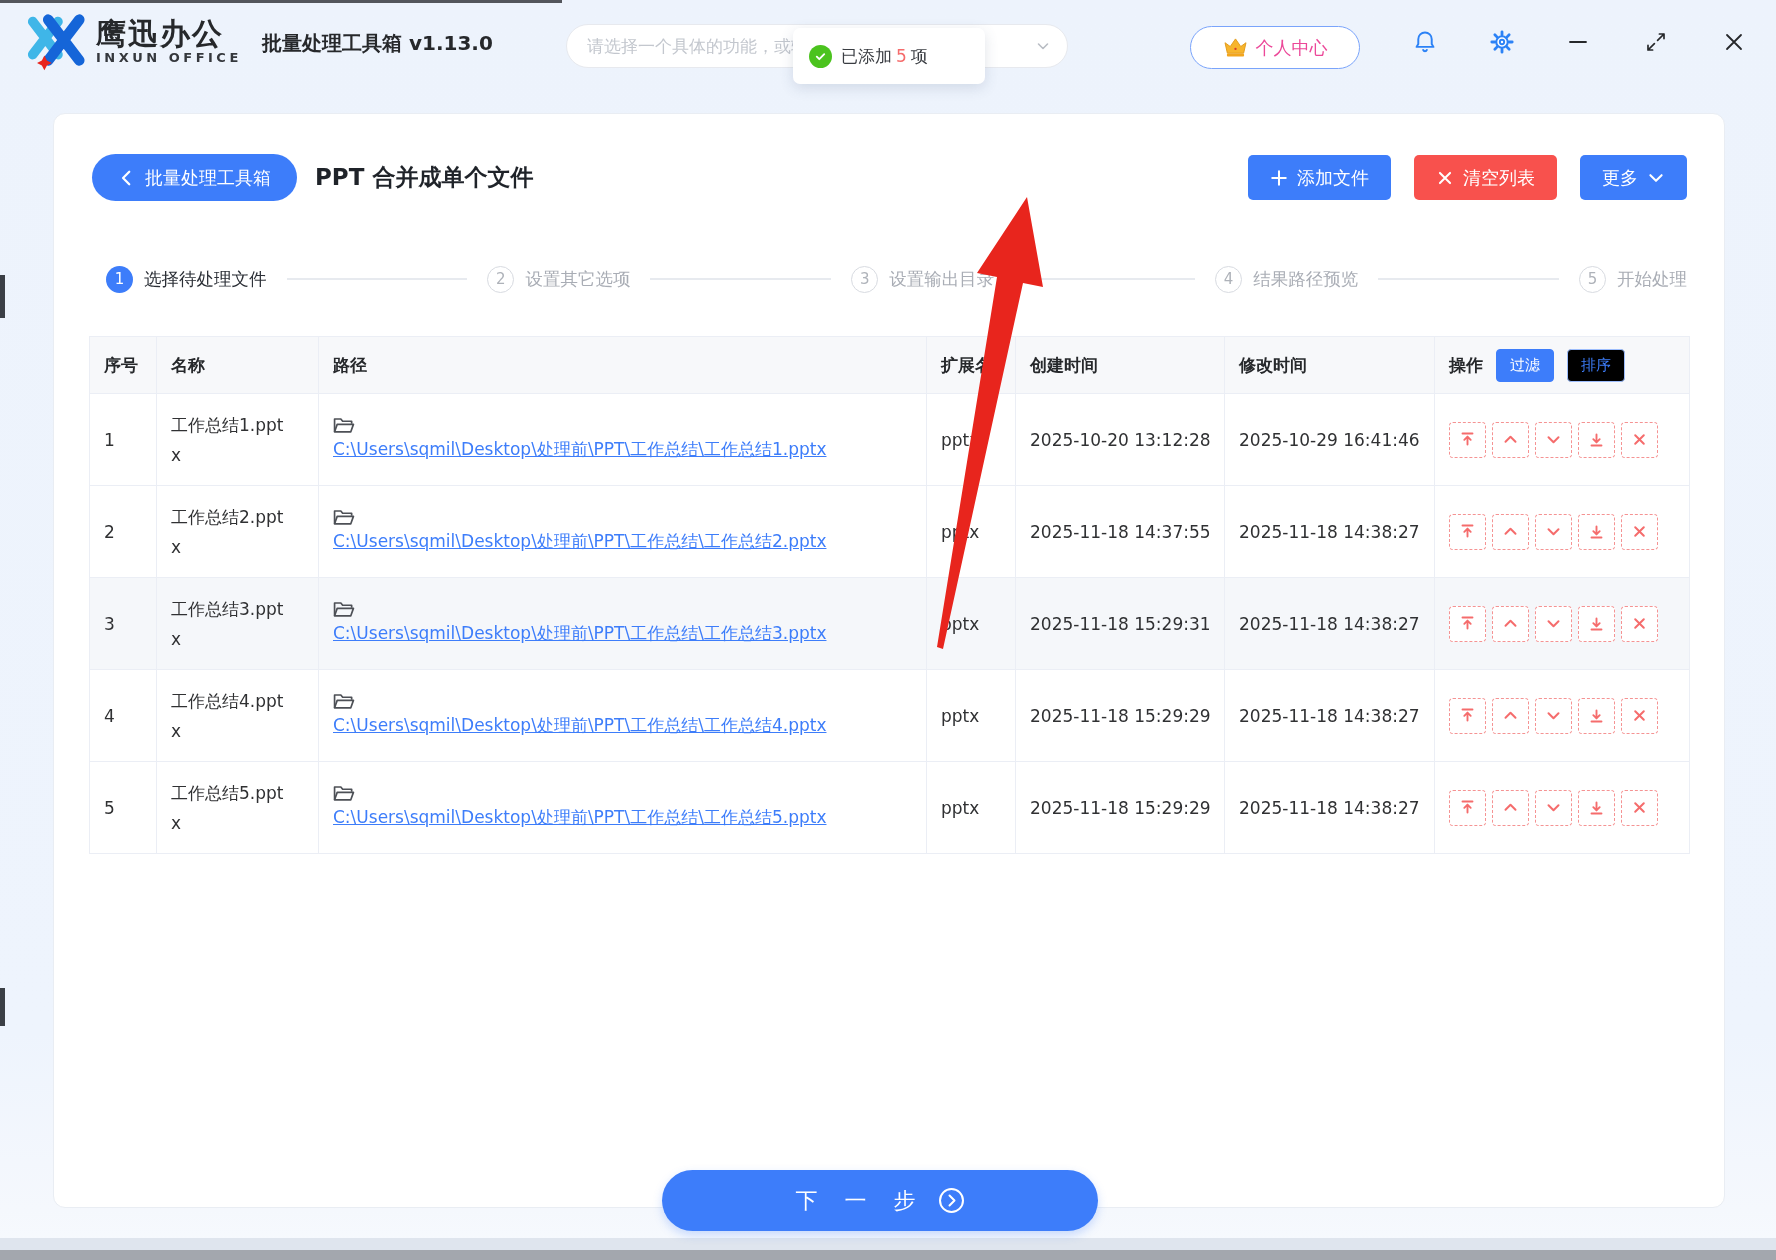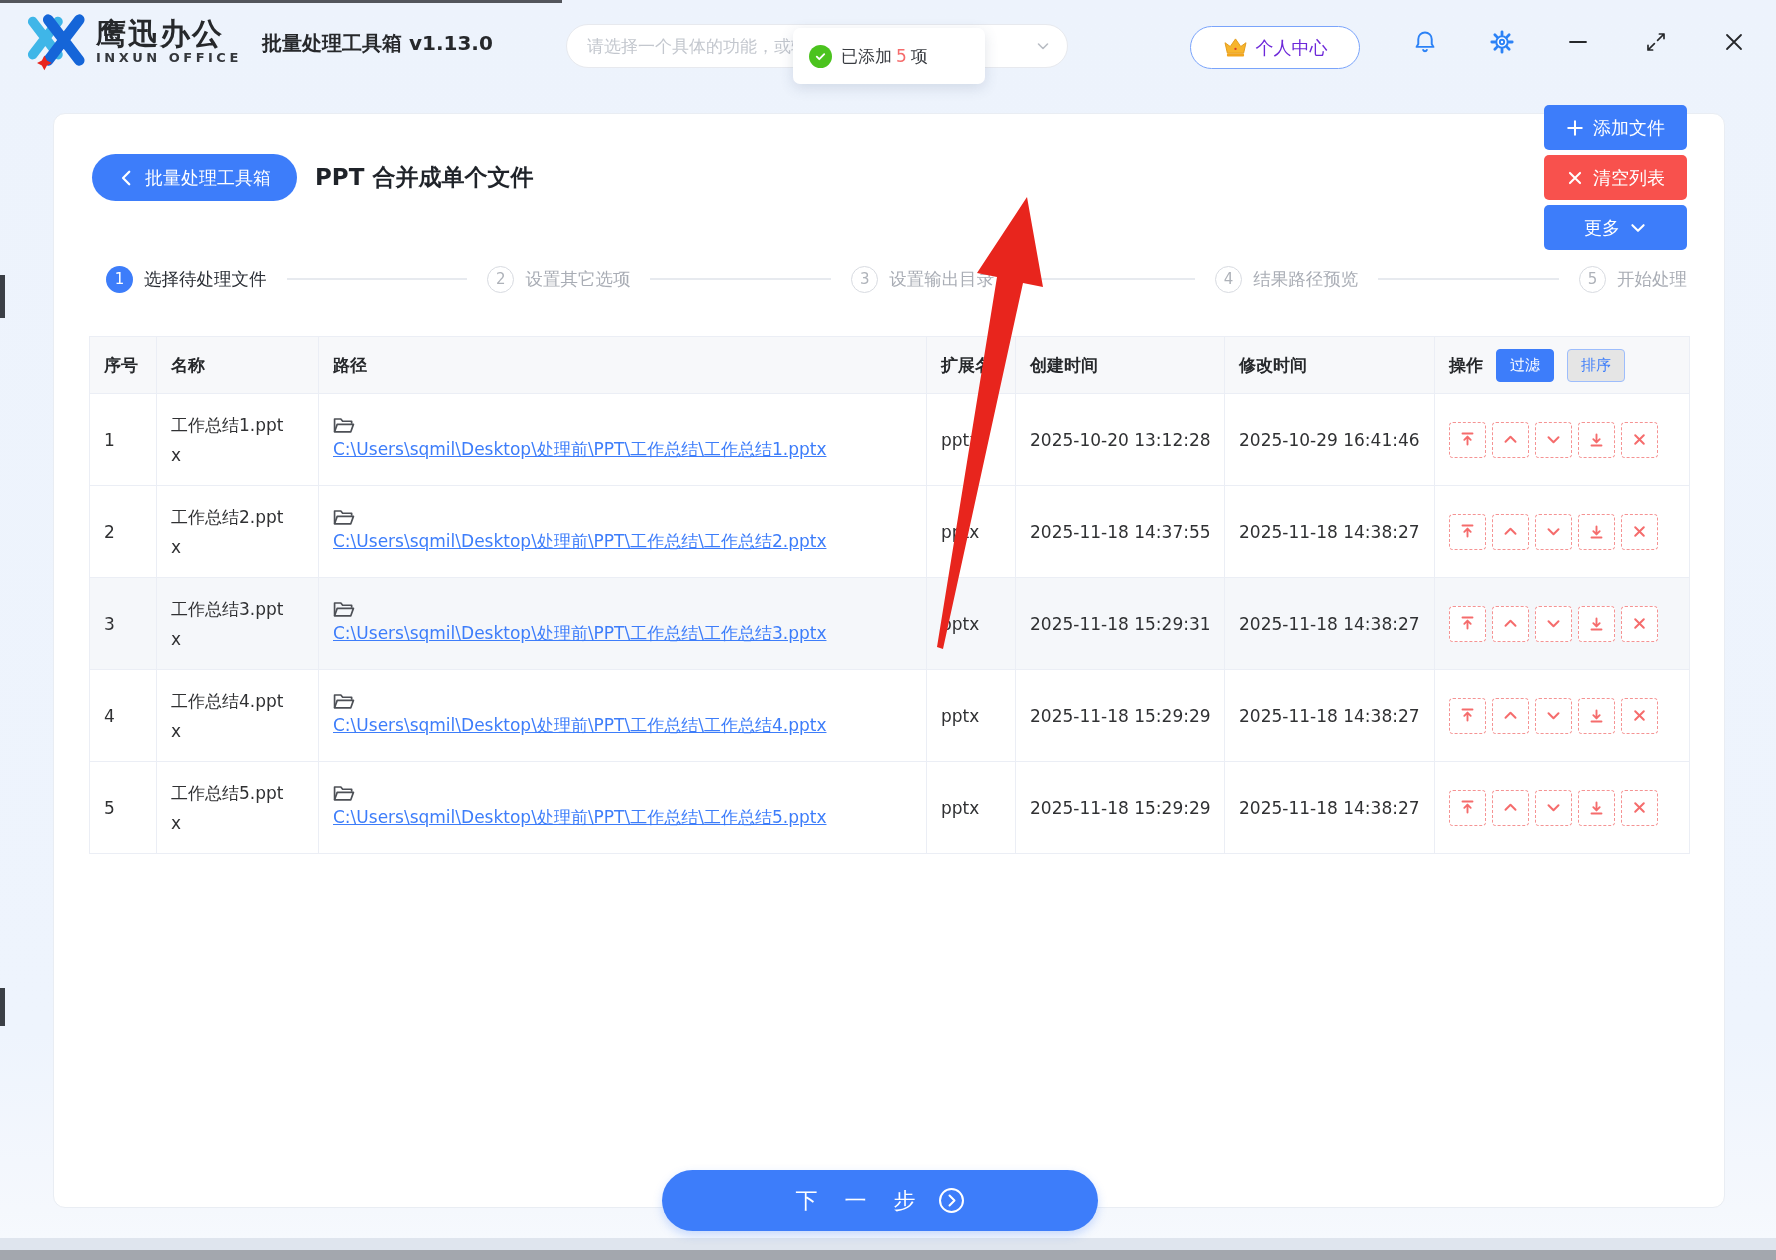--- a/index.html
+++ b/index.html
@@ -37,21 +37,21 @@
            padding:0 16px; z-index:60; }
   .toast-check { width:23px; height:23px; border-radius:50%; background:#4bc31e; display:flex; align-items:center;
                  justify-content:center; flex:none; }
   .toast-check svg { width:13px; height:13px; stroke:#fff; }
   .toast-text { font-size:17px; color:#3a3d42; white-space:nowrap; }
   .toast-count { color:#f56c6c; margin:0 4px; }
 
   .user-center { position:absolute; left:1190px; top:26px; width:170px; height:43px; border:1px solid #7aa4fb;
                  border-radius:22px; background:#fff; display:flex; align-items:center; justify-content:center;
                  gap:8px; cursor:pointer; }
-  .user-center span { font-size:18px; color:#6d28d9; }
+  .user-center span { font-size:18px; color:#ec4899; }
   .crown { width:25px; height:21px; }
 
   .tb-icon { position:absolute; top:29px; width:26px; height:26px; cursor:pointer; }
   .tb-icon svg { width:26px; height:26px; }
   .ic-bell { left:1412px; }
   .ic-gear { left:1489px; }
   .win-ic { position:absolute; top:31px; width:22px; height:22px; cursor:pointer; }
   .win-ic svg { width:22px; height:22px; }
   .ic-min { left:1567px; }
   .ic-max { left:1645px; }
@@ -59,21 +59,21 @@
 
   
   .card { position:absolute; left:53px; top:113px; width:1672px; height:1095px; background:#fff;
           border:1px solid #e9edf3; border-radius:12px; z-index:20; }
 
   .toolbar { position:absolute; left:38px; right:37px; top:40px; height:47px; display:flex; align-items:center; }
   .btn { border:none; cursor:pointer; font-family:inherit; display:inline-flex; align-items:center;
          justify-content:center; gap:9px; color:#fff; font-size:18px; }
   .btn-back { height:47px; padding:0 26px; border-radius:24px; background:#3d7dfa; }
   .page-title { margin-left:18px; font-size:23px; font-weight:700; color:#1f2329; }
-  .toolbar-right { margin-left:auto; display:flex; gap:5px;flex-direction:column; }
+  .toolbar-right { margin-left:auto; display:flex; gap:23px; }
   .btn-rect { height:45px; border-radius:5px; padding:0 22px; background:#3d7dfa; }
   .btn-danger { background:#f8514d; }
   .bicon { width:18px; height:18px; stroke:#fff; }
 
   
   .steps { position:absolute; left:52px; right:37px; top:150px; height:30px; display:flex; align-items:center; }
   .step { display:flex; align-items:center; gap:11px; }
   .step-circle { width:27px; height:27px; border-radius:50%; display:flex; align-items:center; justify-content:center;
                  font-size:15px; }
   .step.active .step-circle { background:#3d7dfa; color:#fff; }
@@ -90,21 +90,21 @@
   td.row-cell { height:92px; line-height:30px; }
   tr.striped td { background:#f5f7fa; }
   .wrap-name { display:inline-block; width:118px; word-break:break-all; }
   .path-wrap { width:500px; word-break:break-all; }
   .folder-ic { width:22px; height:18px; margin-right:6px; vertical-align:-2px; }
   .path-link { color:#3d7dfa; text-decoration:underline; cursor:pointer; }
   .wrap-time { display:inline-block; width:186px; word-break:break-all; }
   .th-ops { display:flex; align-items:center; gap:13px; }
   .chip { font-family:inherit; font-size:15px; height:33px; padding:0 13px; border-radius:4px; cursor:pointer; }
   .chip-filter { background:#3d7dfa; color:#fff; border:1px solid #3d7dfa; }
-  .chip-sort { background:#e5e5e5; color:#3d7dfa; border:1px solid #9dbdfc; }
+  .chip-sort { background:#000000; color:#3d7dfa; border:1px solid #9dbdfc; }
   .ops { display:flex; gap:6px; }
   .op-btn { width:37px; height:36px; background:#fff; border:1.6px dashed #f59393; border-radius:4px;
             display:flex; align-items:center; justify-content:center; cursor:pointer; }
   .op-btn svg { width:17px; height:17px; stroke:#f56c6c; }
   td.sum-cell { height:53px; font-size:17px; }
 
   
   .btn-next { position:absolute; left:662px; top:1170px; width:436px; height:61px; border-radius:31px;
               background:#3d7dfa; border:none; color:#fff; font-size:22px; letter-spacing:10px;
               display:flex; align-items:center; justify-content:center; gap:12px; cursor:pointer;

